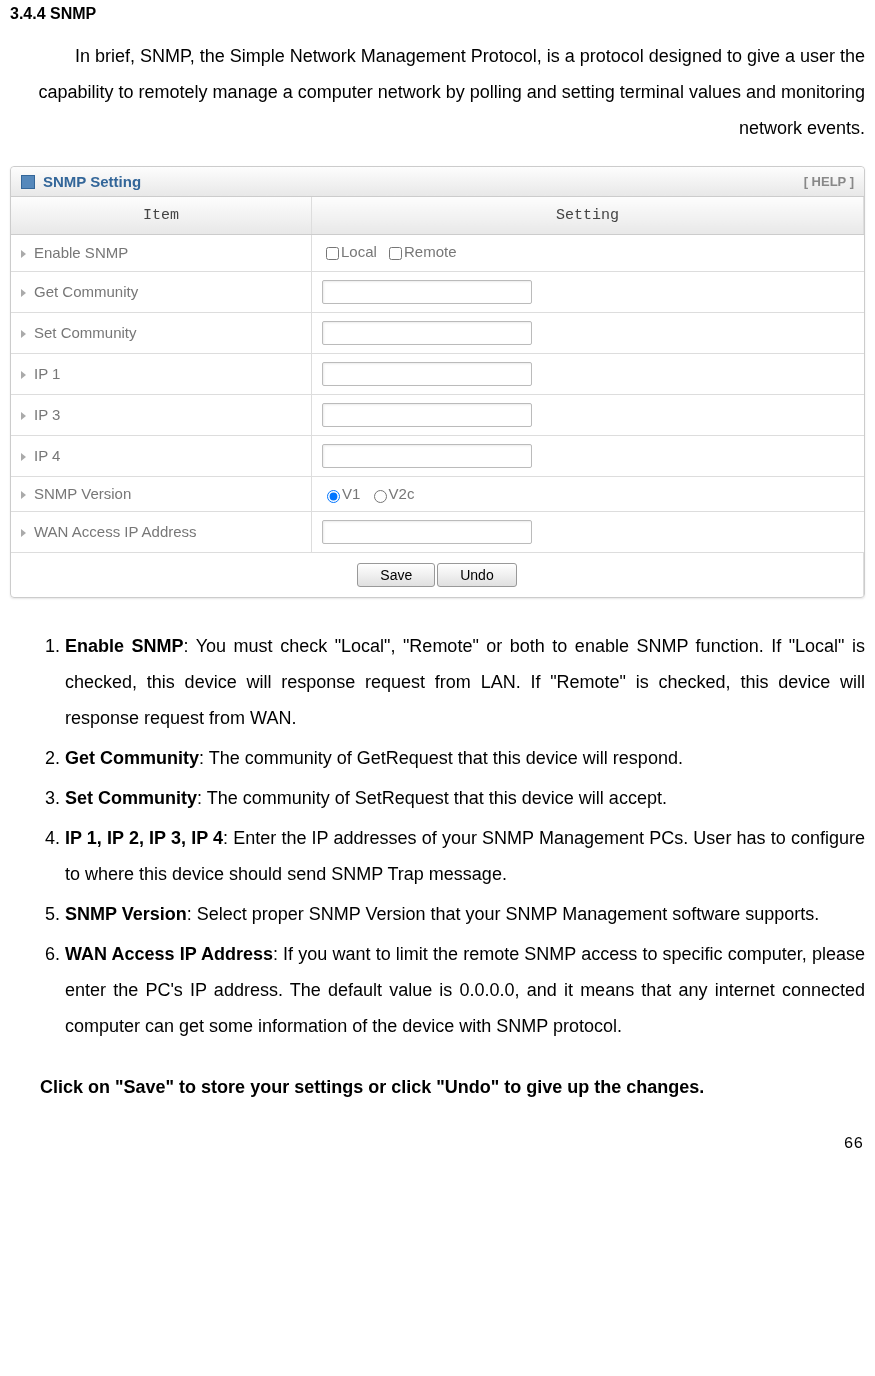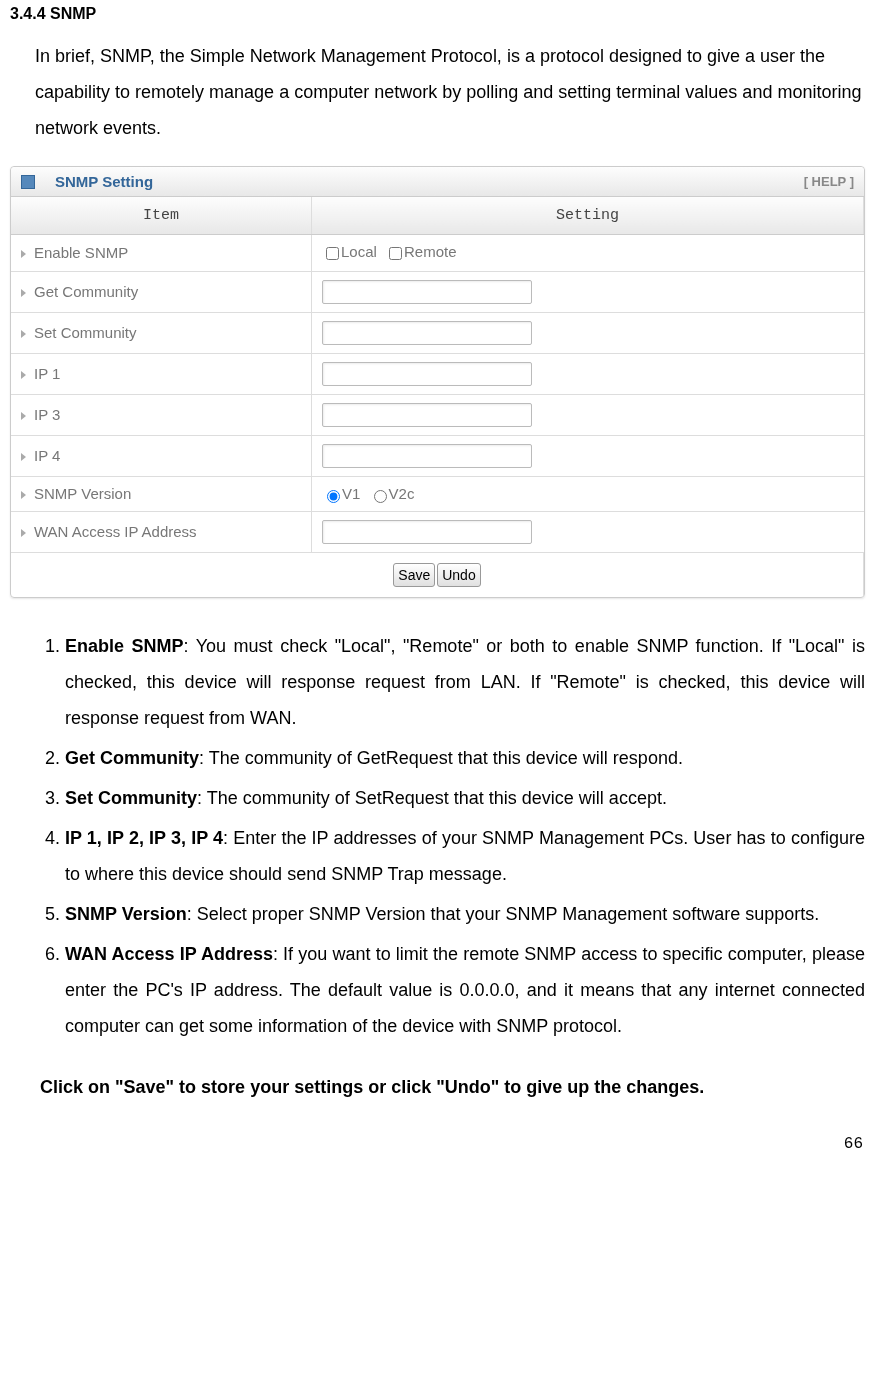--- a/index.html
+++ b/index.html
@@ -12,40 +12,41 @@
       width: 855px;
     }
     h2 {
       font-size: 16px;
       font-weight: bold;
       margin: 0 0 15px 0;
     }
     .intro {
       margin: 0 0 20px 25px;
       line-height: 2;
+      text-align: right;
     }
     .snmp-panel {
       border: 1px solid #ccc;
       border-radius: 4px;
       margin-bottom: 30px;
       box-shadow: 0 1px 2px rgba(0,0,0,0.1);
     }
     .panel-header {
       background: linear-gradient(to bottom, #fdfdfd 0%, #e8e8e8 100%);
       border-bottom: 1px solid #ccc;
       padding: 6px 10px;
       display: flex;
       justify-content: space-between;
       align-items: center;
       border-radius: 4px 4px 0 0;
     }
     .panel-header-left {
       display: flex;
       align-items: center;
-      gap: 20px;
+      gap: 8px;
       color: #336699;
       font-weight: bold;
       font-size: 15px;
     }
     .panel-icon {
       width: 12px;
       height: 12px;
       background: #5588bb;
       border: 1px solid #336699;
       display: inline-block;
@@ -105,21 +106,21 @@
       color: #777;
       font-size: 15px;
       margin-right: 4px;
     }
     .button-row td {
       text-align: center;
       padding: 10px;
       border-bottom: none;
     }
     .btn {
-      padding: 3px 4px;
+      padding: 3px 22px;
       font-size: 14px;
       border: 1px solid #999;
       border-radius: 3px;
       background: linear-gradient(to bottom, #fff, #e0e0e0);
       cursor: pointer;
       margin: 0 1px;
     }
     .list {
       margin: 0 0 25px 30px;
       padding-left: 25px;

